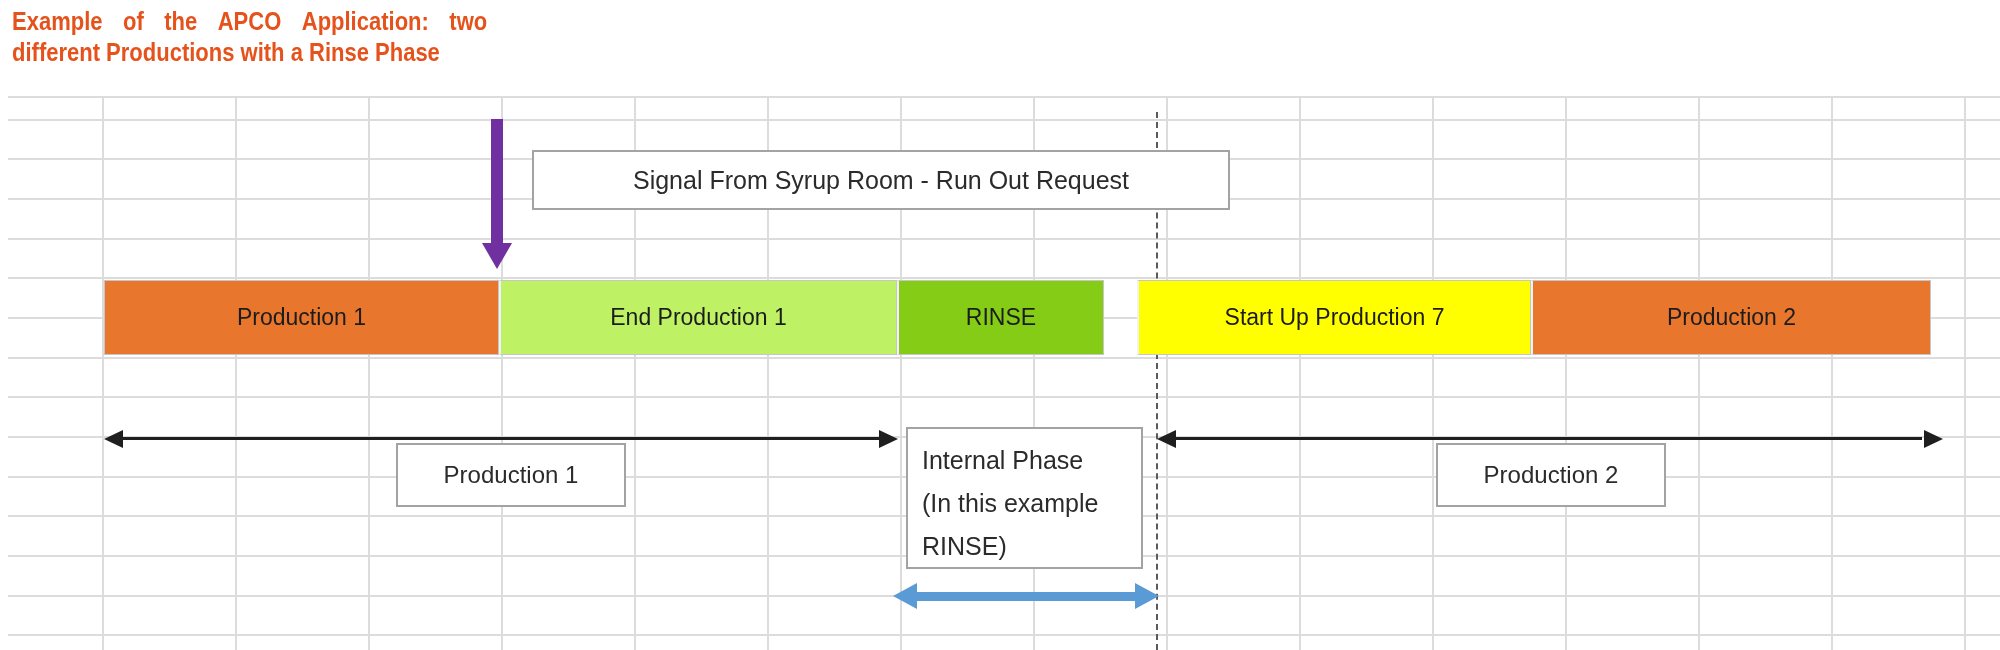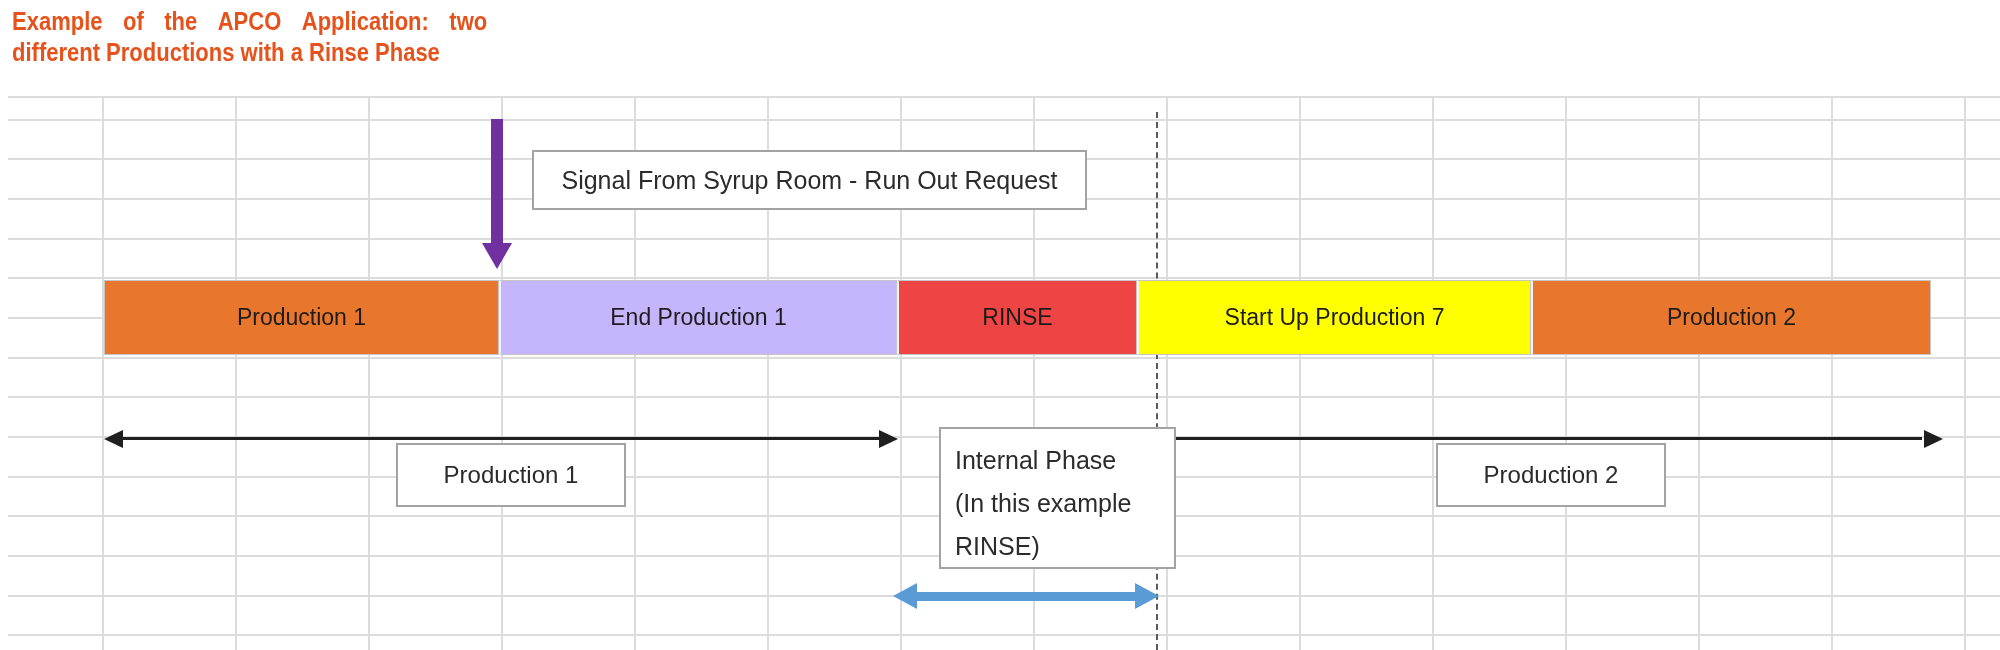--- a/index.html
+++ b/index.html
@@ -23,26 +23,26 @@
            box-sizing:border-box;border:1px solid #c6c6c6;border-left:2px solid #f2f2f2;}
   .segment:first-child{border-left:1px solid #c6c6c6;}
   .segment span{font-size:23px;color:#1c1c1c;}
   
   .purple-shaft{position:absolute;left:491px;top:119px;width:12px;height:126px;z-index:4;}
   .purple-head{position:absolute;left:482px;top:243px;width:0;height:0;z-index:4;
                border-left:15px solid transparent;border-right:15px solid transparent;
                border-top:26px solid #7030A0;}
   
   .tbox{position:absolute;background:#ffffff;border:2px solid #a3a3a3;box-sizing:border-box;z-index:5;}
-  .signal-box{left:532px;top:150px;width:555px;height:60px;display:flex;align-items:center;
+  .signal-box{left:532px;top:150px;width:698px;height:60px;display:flex;align-items:center;
               justify-content:center;font-size:25px;color:#2b2b2b;}
   .range-box{width:230px;height:64px;display:flex;align-items:center;justify-content:center;
              font-size:24px;color:#2b2b2b;}
   .internal-box{left:906px;top:427px;width:237px;height:142px;font-size:25px;line-height:43px;
-                padding:10px 0 0 14px;white-space:pre-line;color:#2b2b2b;margin-left:33px;}
+                padding:10px 0 0 14px;white-space:pre-line;color:#2b2b2b;}
   
   .aline{position:absolute;height:3px;background:#1f1f1f;top:437px;z-index:4;}
   .ah{position:absolute;width:0;height:0;top:430px;z-index:4;}
   .ah-left{border-top:9px solid transparent;border-bottom:9px solid transparent;
            border-right:19px solid #1f1f1f;}
   .ah-right{border-top:9px solid transparent;border-bottom:9px solid transparent;
             border-left:19px solid #1f1f1f;}
   
   .blue-shaft{position:absolute;left:914px;top:592px;width:226px;height:9px;z-index:4;}
   .blue-head{position:absolute;top:583px;width:0;height:0;z-index:4;}
@@ -103,24 +103,24 @@
   <div class="purple-head" id="purple-head" style="border-top-color: rgb(112, 48, 160);"></div>
 
   <div class="tbox signal-box">
     <span>Signal From Syrup Room - Run Out Request</span>
   </div>
 
   <div class="bar" id="bar">
       <div class="segment" style="left: 104px; width: 395px; background: rgb(232, 118, 44);">
         <span>Production 1</span>
       </div>
-      <div class="segment" style="left: 499px; width: 398px; background: #c4b5fd;">
+      <div class="segment" style="left: 499px; width: 398px; background: #bef264;">
         <span>End Production 1</span>
       </div>
-      <div class="segment" style="left: 897px; width: 240px; background: #ef4444; align-items: center;">
+      <div class="segment" style="left: 897px; width: 207px; background: #84cc16; align-items: center;">
         <span>RINSE</span>
       </div>
       <div class="segment" style="left: 1137px; width: 394px; background: rgb(255, 255, 0);">
         <span>Start Up Production 7</span>
       </div>
       <div class="segment" style="left: 1531px; width: 400px; background: rgb(232, 118, 44);">
         <span>Production 2</span>
       </div>
     </div>
 

